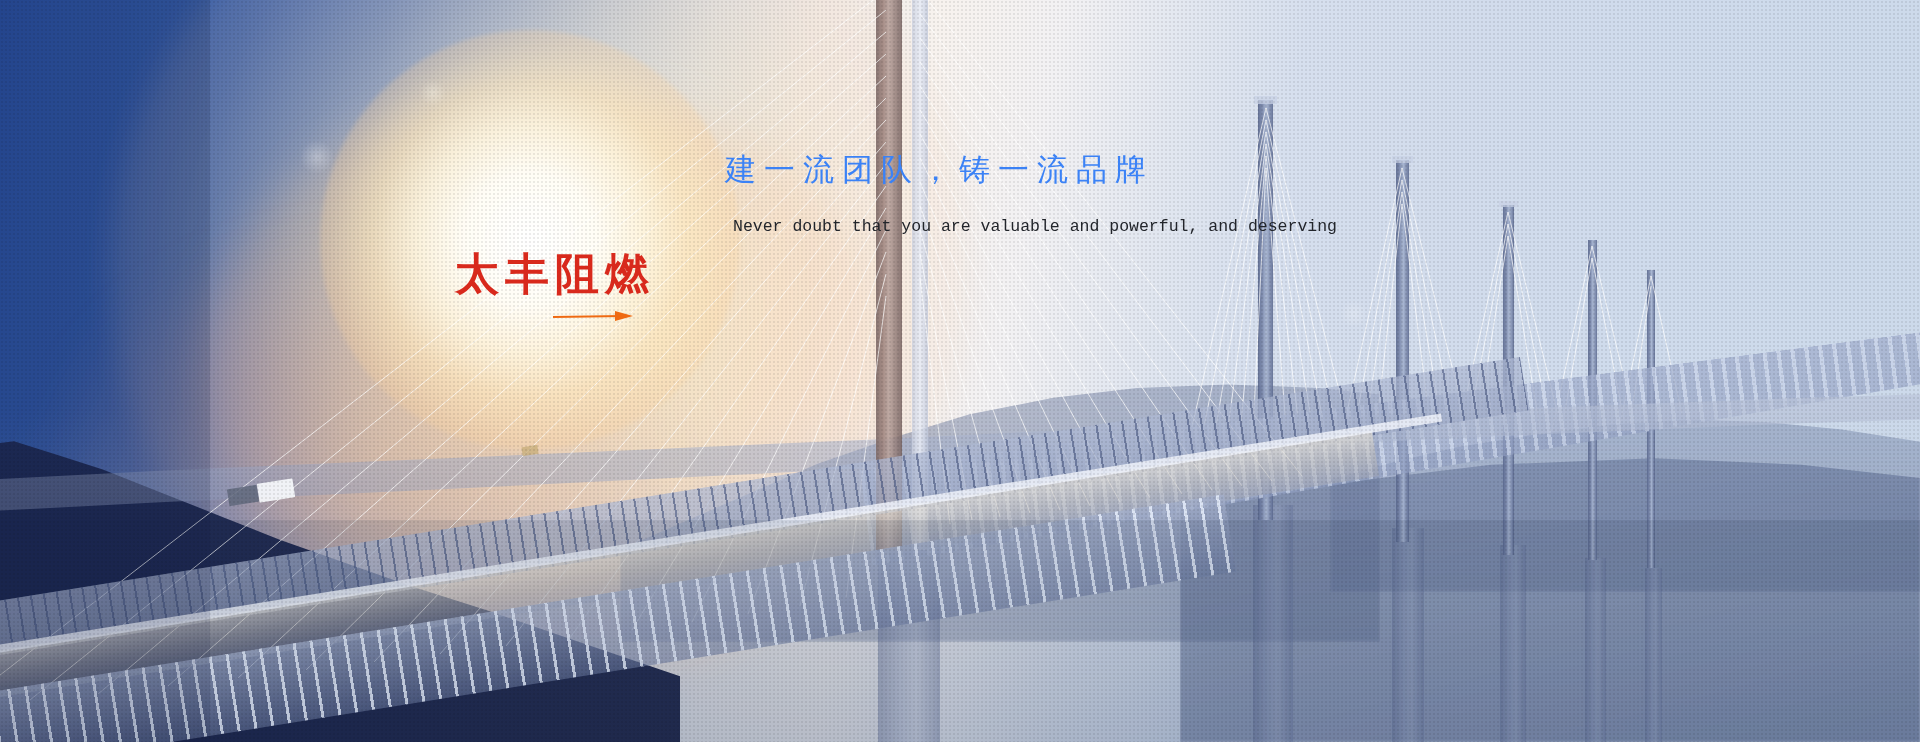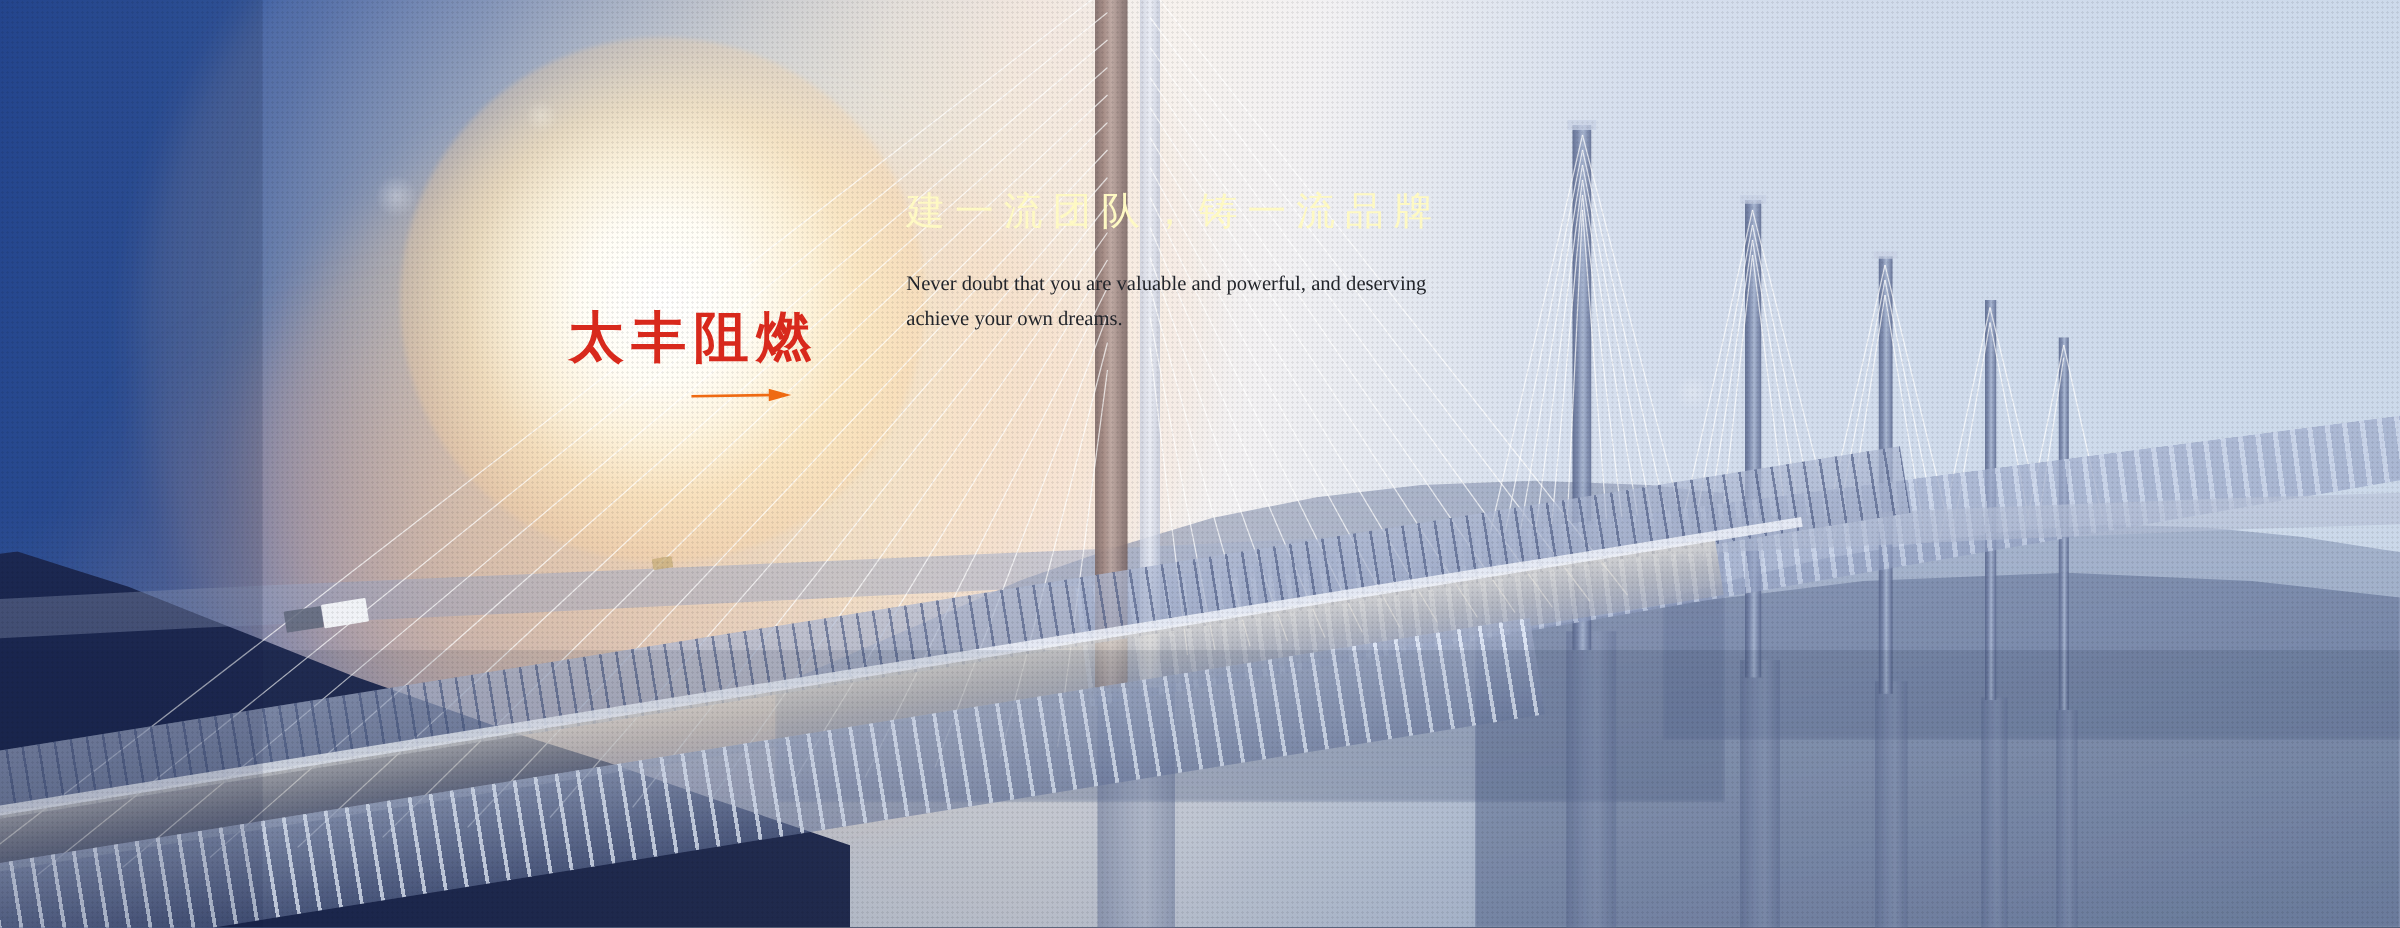--- a/index.html
+++ b/index.html
@@ -268,62 +268,63 @@
   }
 
   
   .content{ position:absolute; inset:0; }
 
   .logo-block{
     position:absolute; left:455px; top:252px;
     width:250px;
   }
   .logo-text{
-    font-family:Liberation Mono, monospace;
+    font-family:Liberation Sans, sans-serif;
     font-weight:700;
     font-size:44px;
     line-height:1;
     letter-spacing:6px;
     color:#d8291c;
     white-space:nowrap;
   }
   .logo-arrow{
     position:absolute; left:98px; top:58px;
     width:80px; height:14px;
   }
 
   .text-block{ position:absolute; left:725px; top:150px; width:620px; }
 
   .head-1{
     font-family:"DejaVu Serif","Liberation Serif",serif;
     font-size:31px;
     font-weight:400;
     letter-spacing:8px;
-    color:#fef9c3;
+    color:#3b82f6;
     line-height:1.25;
     white-space:nowrap;
   }
   .head-2{
     font-family:"DejaVu Sans","Liberation Sans",sans-serif;
     font-size:37px;
     font-weight:700;
     letter-spacing:4px;
     color:#16181c;
     line-height:1.3;
     margin-top:16px;
     white-space:nowrap;
   }
   .sub{
-    font-family:Liberation Serif, serif;
+    font-family:Liberation Mono, monospace;
     font-size:16.5px;
     font-weight:400;
     color:#22252b;
     line-height:1.74;
     margin-top:24px;
     white-space:nowrap;
+    text-align:center;
   }
 </style>
 </head>
 <body>
 
 <div id="banner">
 
   <div class="sky"></div>
 
   <div class="sun-wide"></div>
@@ -471,18 +472,17 @@
         <polygon points="62,1 80,6 62,11" fill="#ef6a12"></polygon>
       </svg>
     </div>
 
     <div class="text-block">
       <div class="head-1">建一流团队，铸一流品牌</div>
 
 
       <div class="sub">
         <div>Never doubt that you are valuable and powerful, and deserving</div>
-        <div>achieve your own dreams.</div>
       </div>
     </div>
 
   </div>
 </div>
 
 </body></html>

